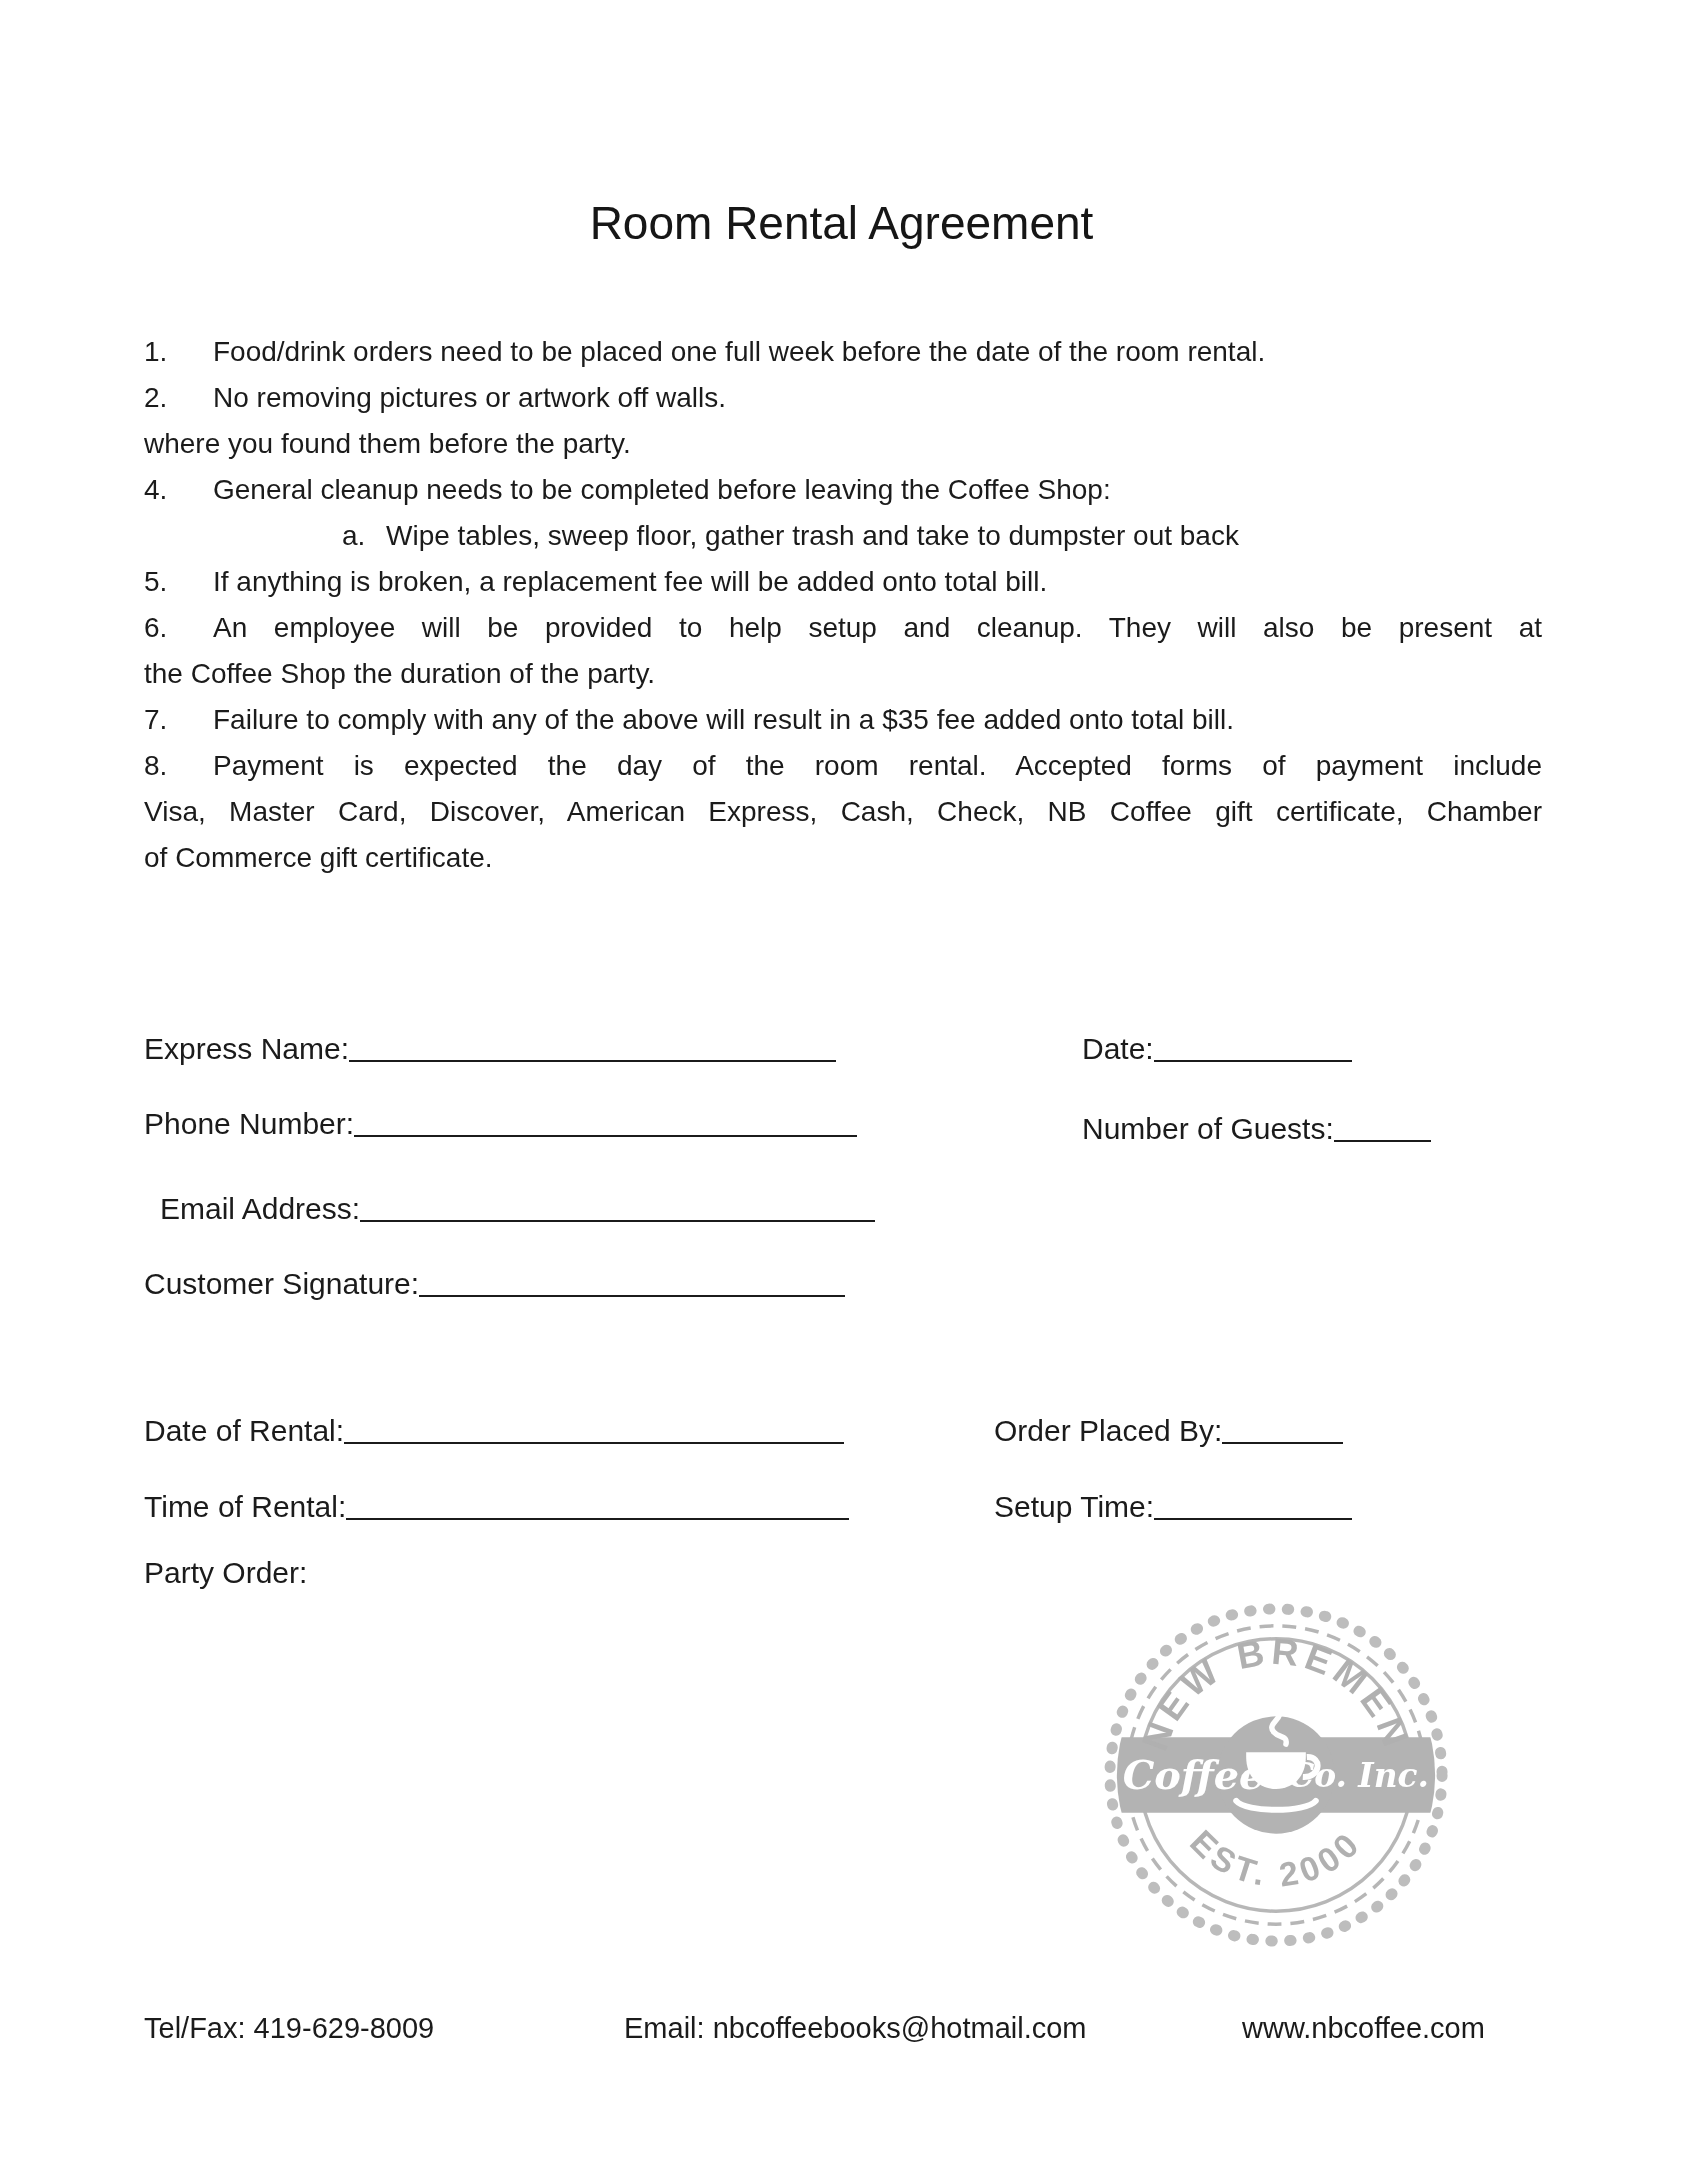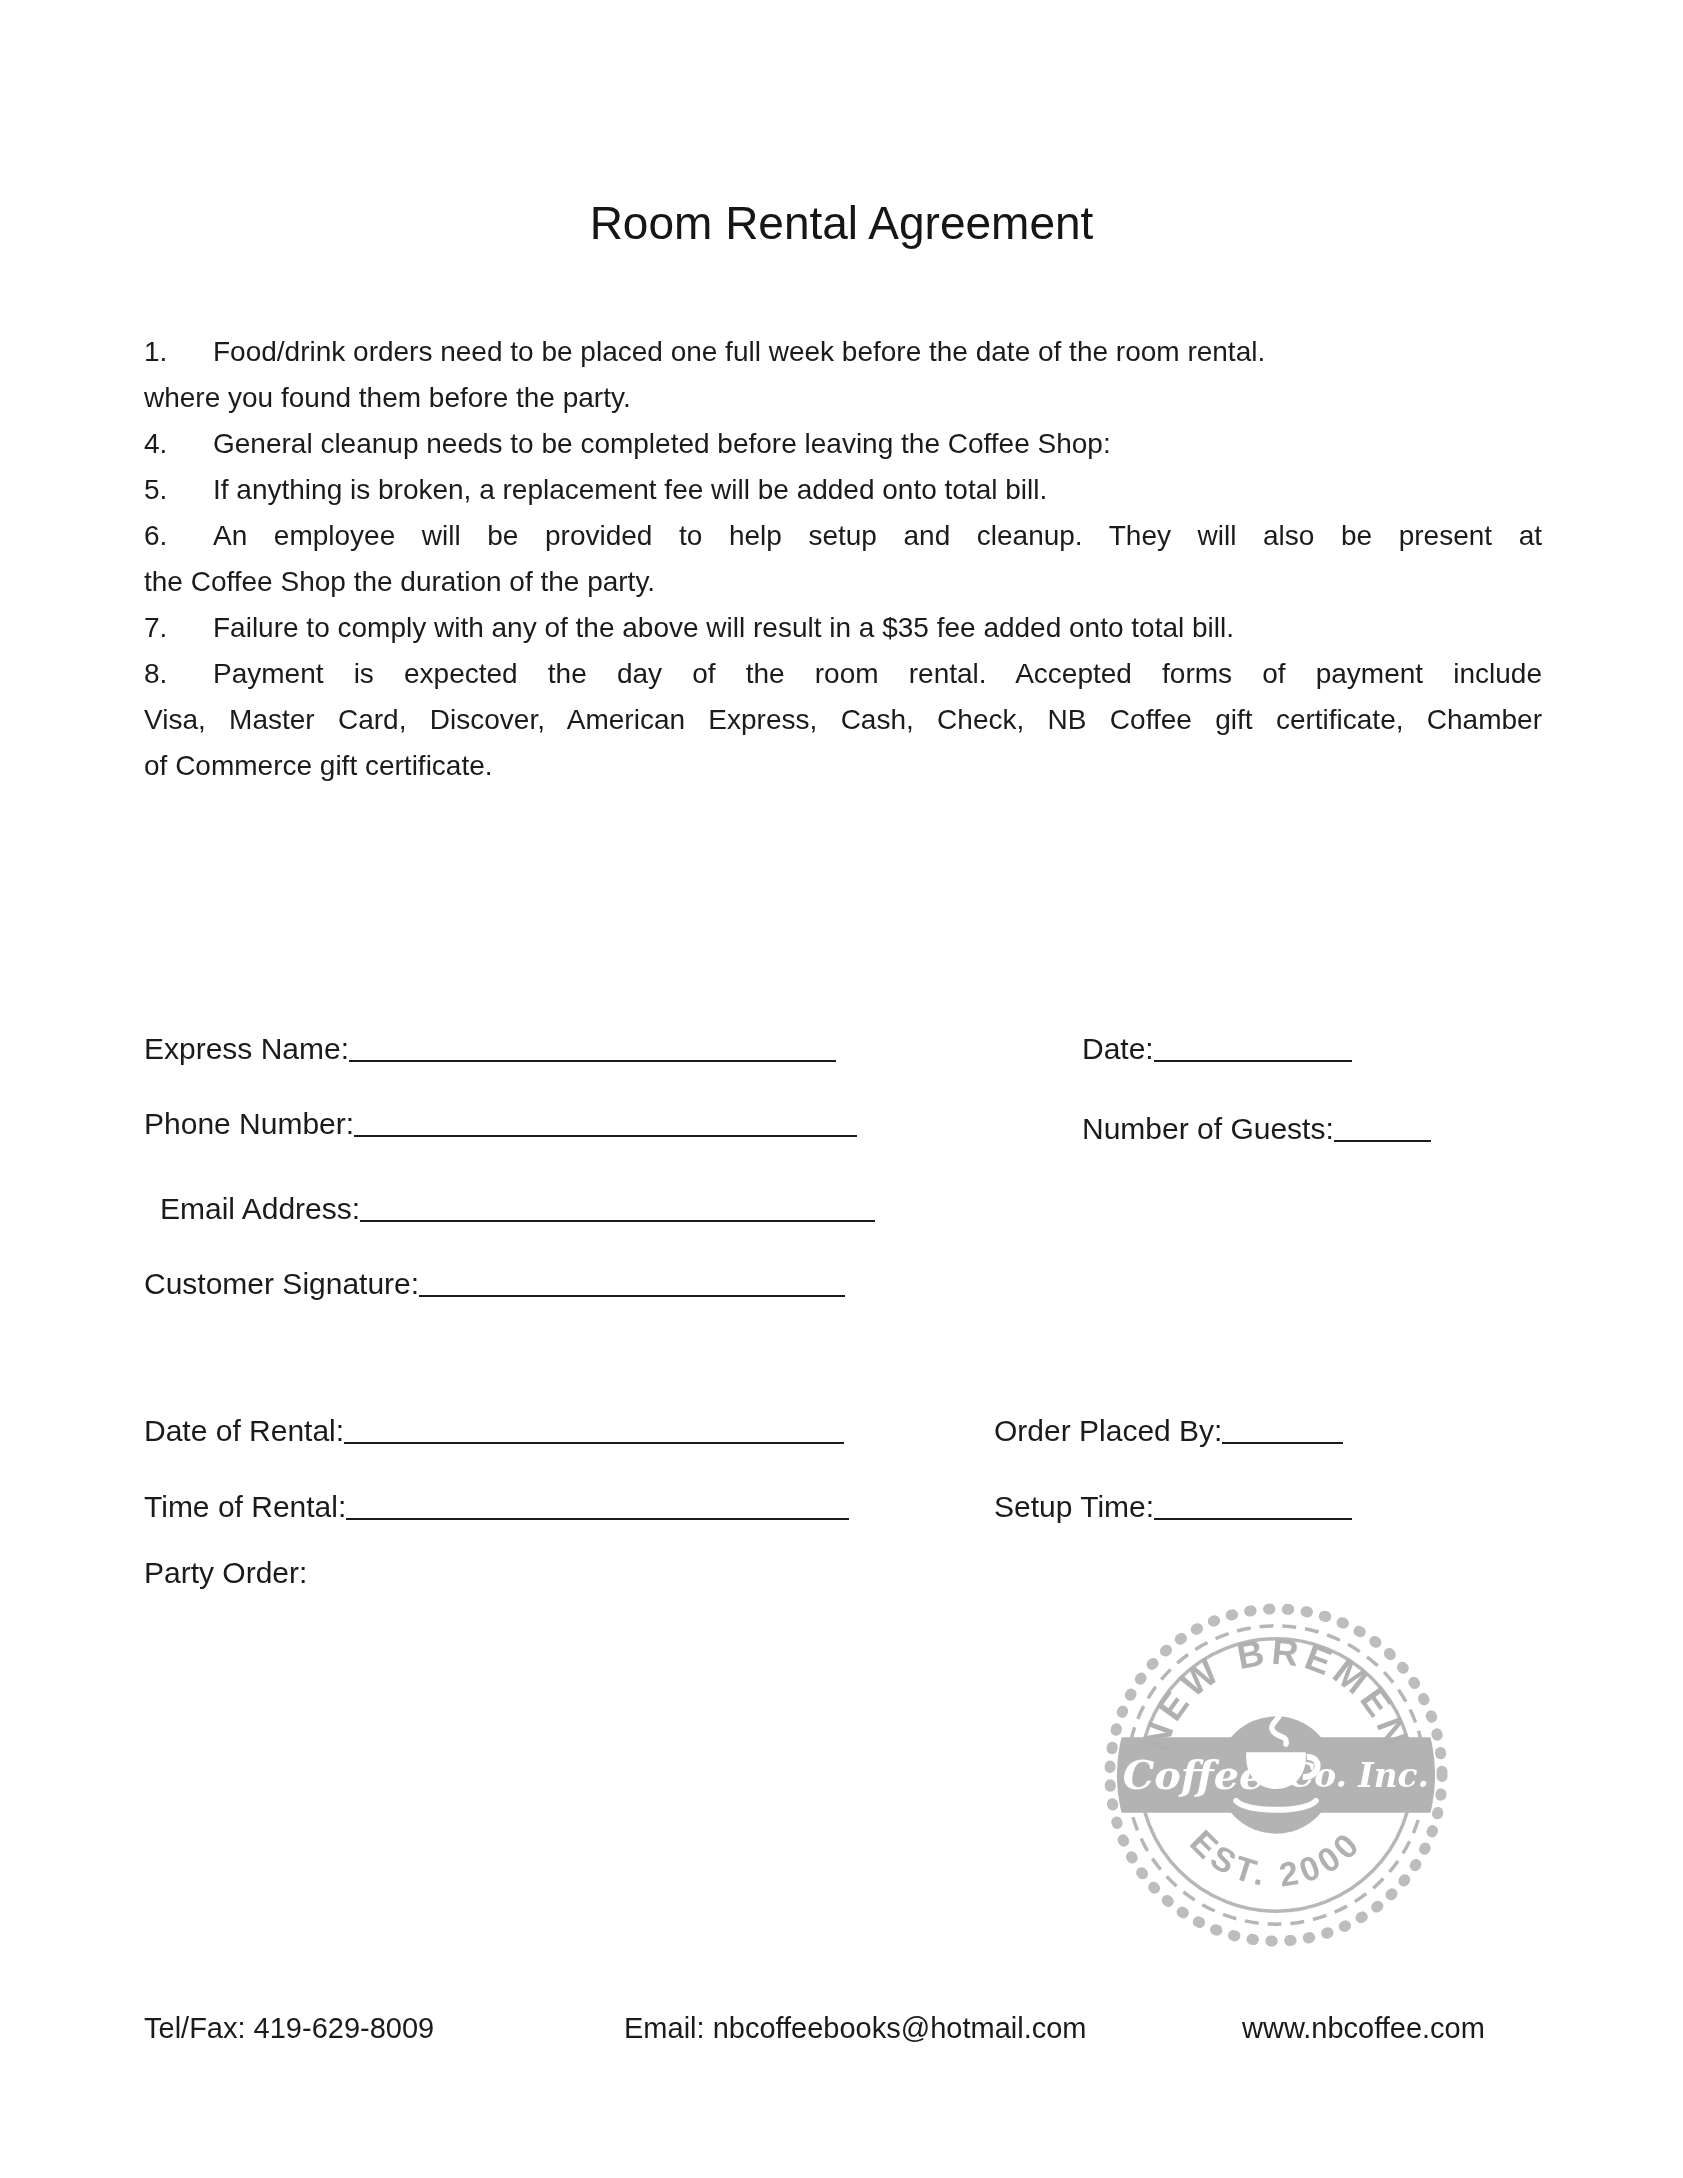--- a/index.html
+++ b/index.html
@@ -26,22 +26,24 @@
 </style>
 </head>
 <body>
 
 <div class="page">
 
   <div class="title">Room Rental Agreement</div>
 
   <div class="rules">
       <div class="rline"><span class="num">1.</span><span>Food/drink orders need to be placed one full week before the date of the room rental.</span></div>
+      <div class="rline"><span class="num">2.</span><span>No removing pictures or artwork off walls.</span></div>
       <div class="rline"><span>where you found them before the party.</span></div>
       <div class="rline"><span class="num">4.</span><span>General cleanup needs to be completed before leaving the Coffee Shop:</span></div>
+      <div class="rline"><span class="num sub">a.</span><span>Wipe tables, sweep floor, gather trash and take to dumpster out back</span></div>
       <div class="rline"><span class="num">5.</span><span>If anything is broken, a replacement fee will be added onto total bill.</span></div>
       <div class="rline fill"><span class="num">6.</span><span>An employee will be provided to help setup and cleanup. They will also be present at</span></div>
       <div class="rline"><span>the Coffee Shop the duration of the party.</span></div>
       <div class="rline"><span class="num">7.</span><span>Failure to comply with any of the above will result in a $35 fee added onto total bill.</span></div>
       <div class="rline fill"><span class="num">8.</span><span>Payment is expected the day of the room rental. Accepted forms of payment include</span></div>
       <div class="rline fill"><span>Visa, Master Card, Discover, American Express, Cash, Check, NB Coffee gift certificate, Chamber</span></div>
       <div class="rline"><span>of Commerce gift certificate.</span></div>
     </div>
 
   <div class="frow" style="left:144px;top:1032px;">

